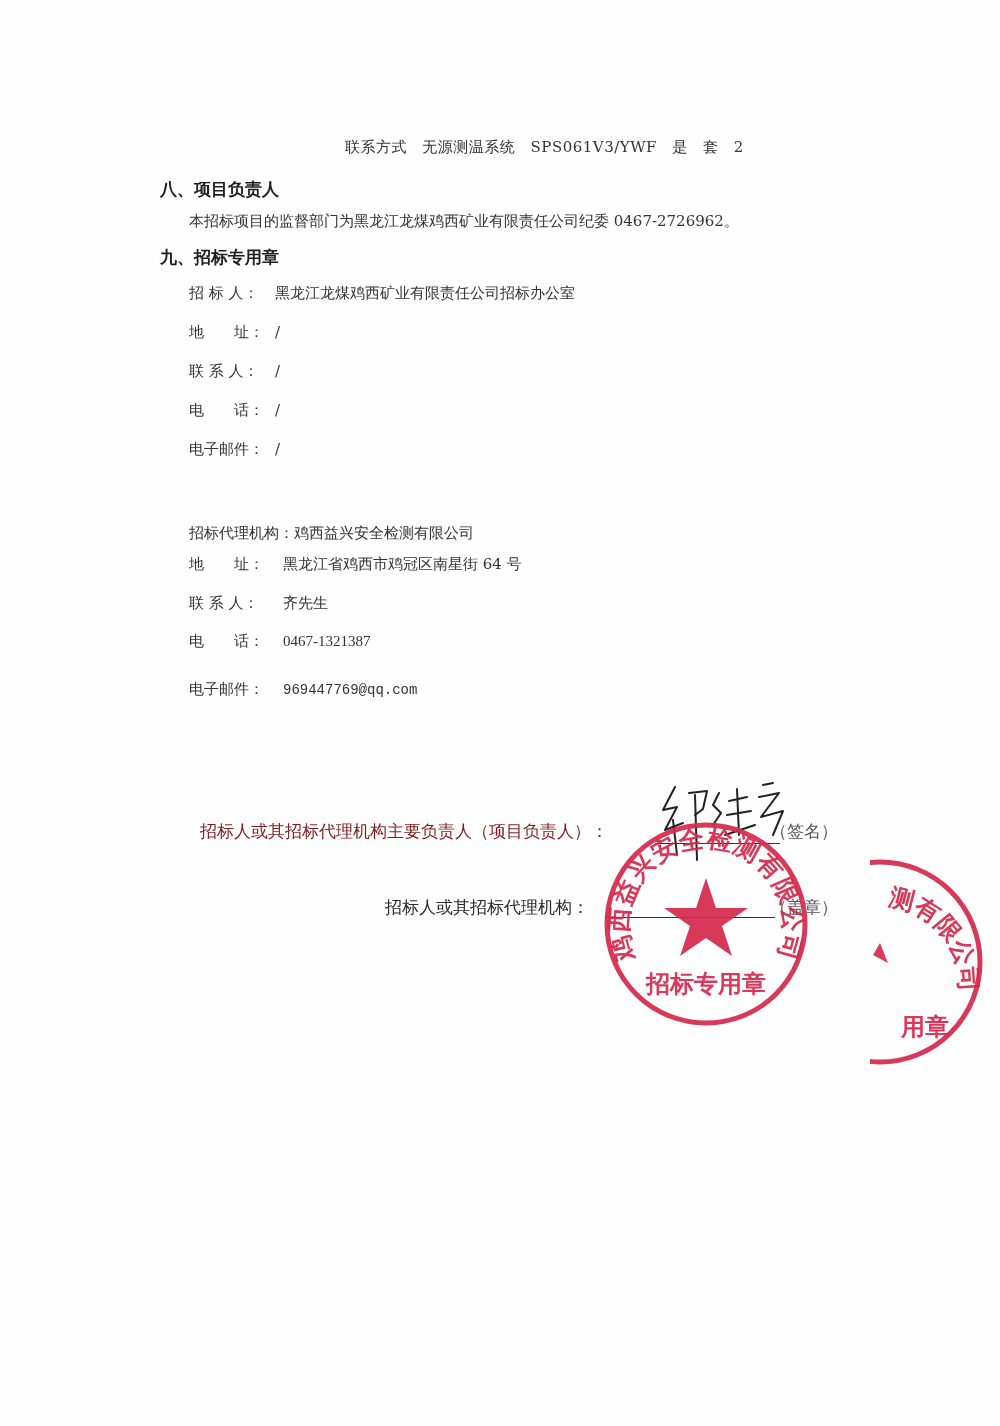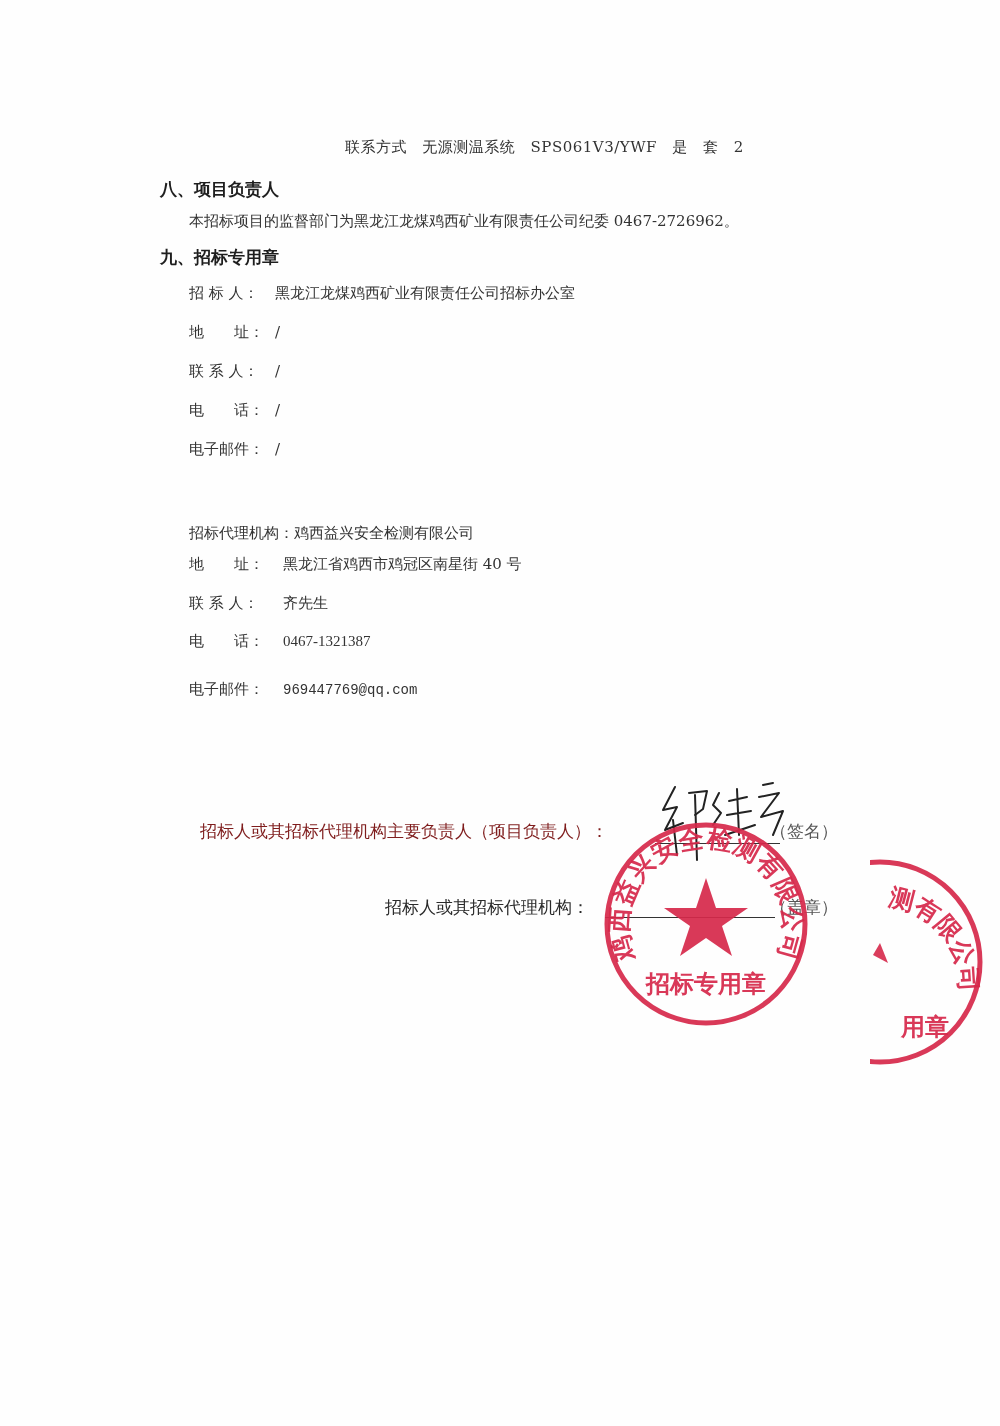--- a/index.html
+++ b/index.html
@@ -49,21 +49,21 @@
   <span class="lbl">电　　话：</span><span class="val" style="margin-left:-8px;">/</span>
 </div>
 <div class="row" style="top:440px;">
   <span class="lbl">电子邮件：</span><span class="val" style="margin-left:-8px;">/</span>
 </div>
 
 <div class="row" style="top:516px;margin-top:8px;">
   <span>招标代理机构：</span><span>鸡西益兴安全检测有限公司</span>
 </div>
 <div class="row" style="top:555px;">
-  <span class="lbl">地　　址：</span><span class="val">黑龙江省鸡西市鸡冠区南星街 40 号</span>
+  <span class="lbl">地　　址：</span><span class="val">黑龙江省鸡西市鸡冠区南星街 64 号</span>
 </div>
 <div class="row" style="top:594px;">
   <span class="lbl">联 系 人：</span><span class="val">齐先生</span>
 </div>
 <div class="row" style="top:632px;">
   <span class="lbl">电　　话：</span><span class="val" style="font-family:'Liberation Serif', serif;">0467-1321387</span>
 </div>
 <div class="row" style="top:680px;">
   <span class="lbl">电子邮件：</span><span class="val" style="font-family:'Liberation Mono', monospace; font-size:14px;">969447769@qq.com</span>
 </div>

